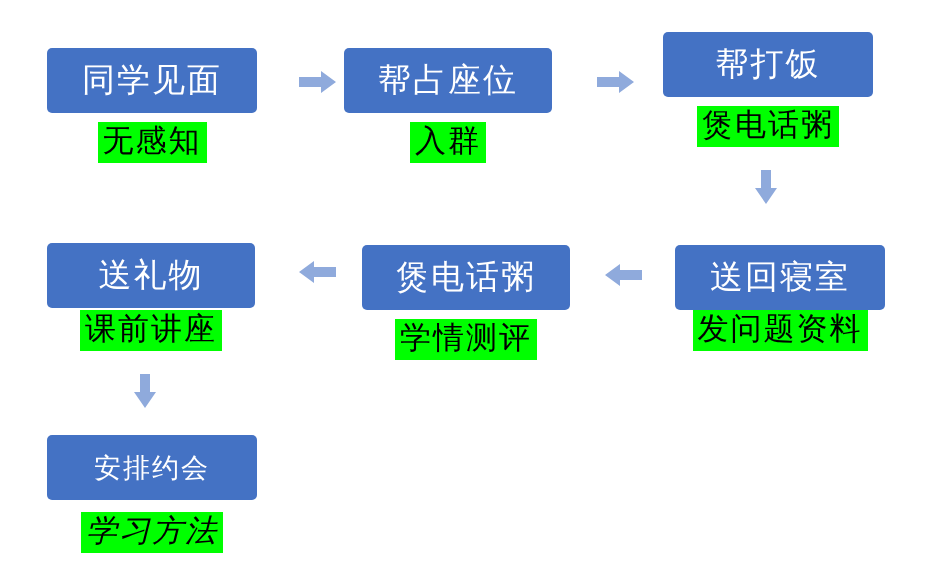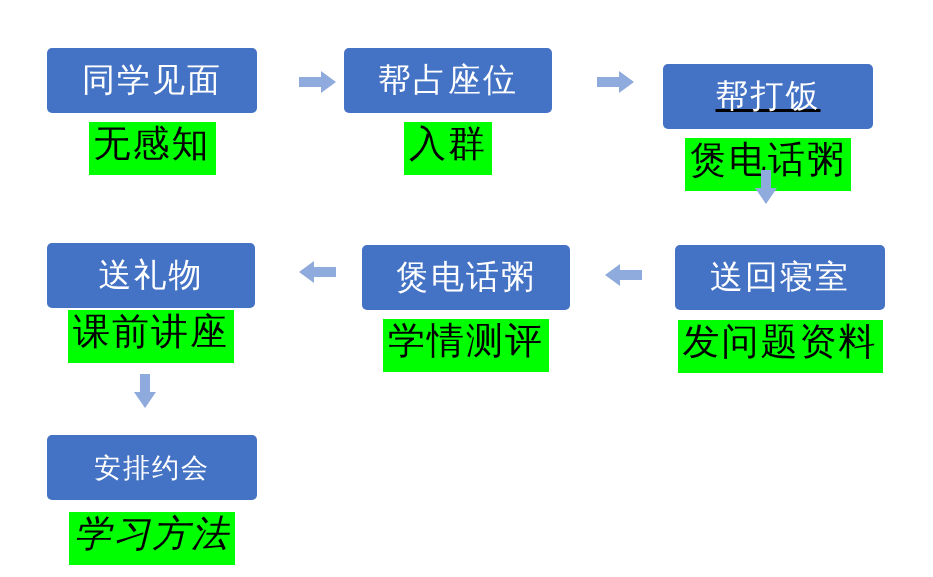--- a/index.html
+++ b/index.html
@@ -43,23 +43,23 @@
     font-size: 27px;
   }
   .label-row {
     margin-top: 9px;
     text-align: center;
   }
   .hl {
     display: inline-block;
     background: var(--highlight, #00FF00);
     color: var(--labelText, #000000);
-    font-size: 37px;
+    font-size: 31px;
     letter-spacing: 2px;
-    padding: 3px 5px 11px 5px;
+    padding: 3px 5px 5px 5px;
     line-height: 1.05;
   }
   .arrow {
     position: absolute;
     line-height: 0;
   }
   .arrow svg polygon {
     fill: var(--arrow, #8FAADC);
   }
 </style>
@@ -87,36 +87,36 @@
       <span class="hl">入群</span>
     </div>
   </div>
 
   <div class="arrow" style="left:597px; top:71px;">
     <svg width="37" height="22" viewBox="0 0 37 22">
         <polygon points="0,6 22,6 22,0 37,11 22,22 22,16 0,16"></polygon>
       </svg>
   </div>
 
-  <div class="node" style="left:663px; top:64px; width:210px;text-decoration:underline;">
+  <div class="node" style="left:663px; top:32px; width:210px;">
     <div class="box">帮打饭</div>
     <div class="label-row">
       <span class="hl">煲电话粥</span>
     </div>
   </div>
 
   <div class="arrow" style="left:755px; top:170px;">
     <svg width="22" height="34" viewBox="0 0 22 34">
         <polygon points="6,0 16,0 16,18 22,18 11,34 0,18 6,18"></polygon>
       </svg>
   </div>
 
   <div class="node" style="left:675px; top:245px; width:210px;">
     <div class="box">送回寝室</div>
-    <div class="label-row" style="margin-top:10px;">
+    <div class="label-row" style="margin-top:0;">
       <span class="hl">发问题资料</span>
     </div>
   </div>
 
   <div class="arrow" style="left:605px; top:264px;">
     <svg width="37" height="22" viewBox="0 0 37 22">
         <polygon points="37,6 15,6 15,0 0,11 15,22 15,16 37,16"></polygon>
       </svg>
   </div>
 

